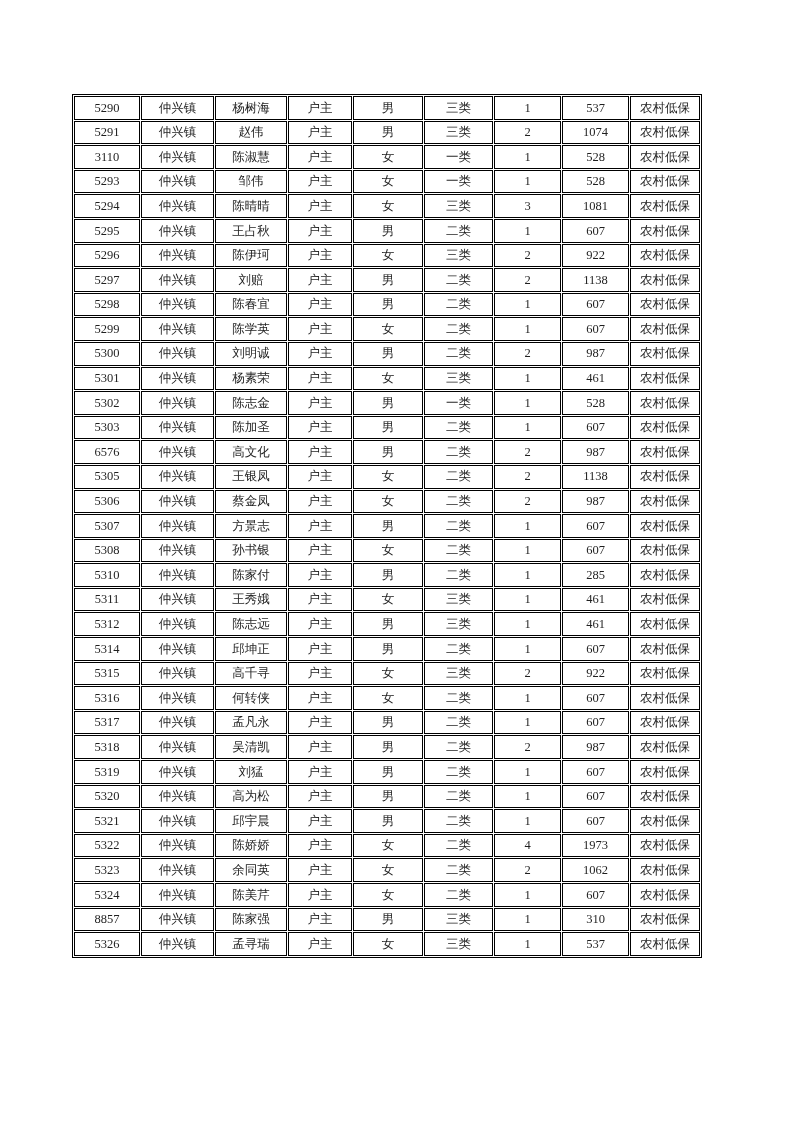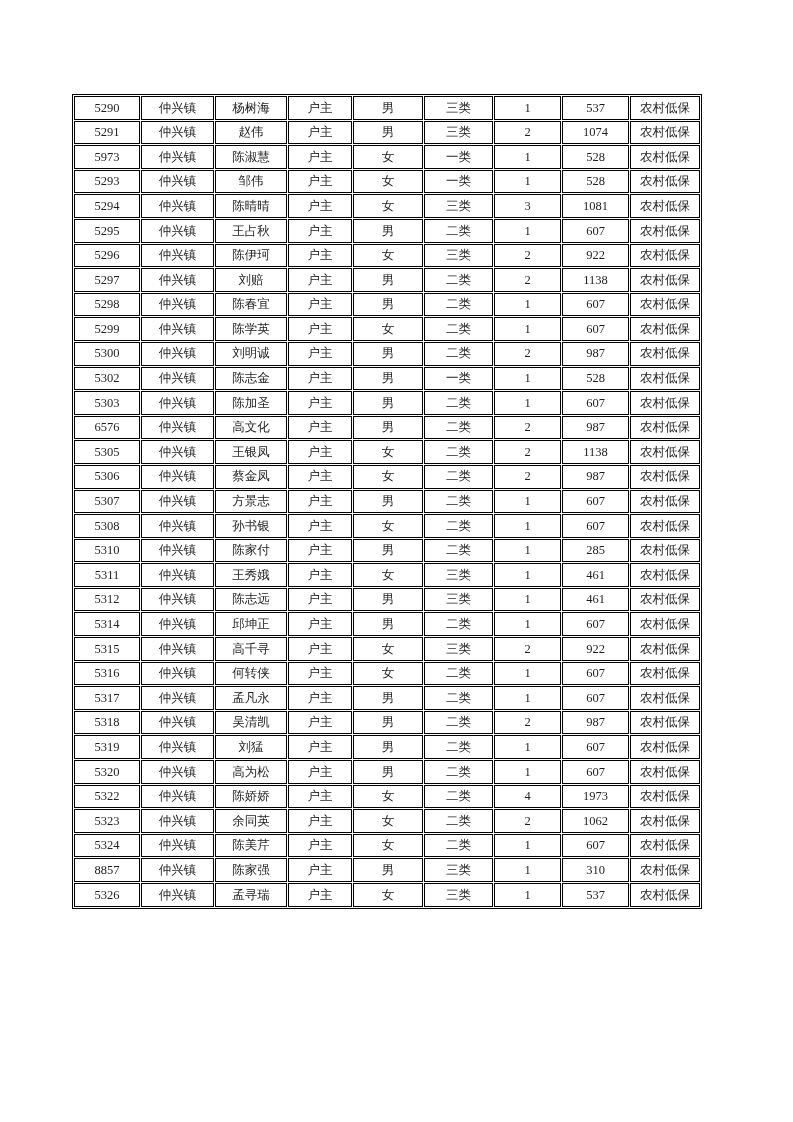--- a/index.html
+++ b/index.html
@@ -70,21 +70,21 @@
           <td>仲兴镇</td>
           <td>赵伟</td>
           <td>户主</td>
           <td>男</td>
           <td>三类</td>
           <td>2</td>
           <td>1074</td>
           <td>农村低保</td>
         </tr>
         <tr>
-          <td>5973</td>
+          <td>3110</td>
           <td>仲兴镇</td>
           <td>陈淑慧</td>
           <td>户主</td>
           <td>女</td>
           <td>一类</td>
           <td>1</td>
           <td>528</td>
           <td>农村低保</td>
         </tr>
         <tr>
@@ -169,20 +169,31 @@
           <td>仲兴镇</td>
           <td>刘明诚</td>
           <td>户主</td>
           <td>男</td>
           <td>二类</td>
           <td>2</td>
           <td>987</td>
           <td>农村低保</td>
         </tr>
         <tr>
+          <td>5301</td>
+          <td>仲兴镇</td>
+          <td>杨素荣</td>
+          <td>户主</td>
+          <td>女</td>
+          <td>三类</td>
+          <td>1</td>
+          <td>461</td>
+          <td>农村低保</td>
+        </tr>
+        <tr>
           <td>5302</td>
           <td>仲兴镇</td>
           <td>陈志金</td>
           <td>户主</td>
           <td>男</td>
           <td>一类</td>
           <td>1</td>
           <td>528</td>
           <td>农村低保</td>
         </tr>
@@ -348,20 +359,31 @@
           <td>男</td>
           <td>二类</td>
           <td>1</td>
           <td>607</td>
           <td>农村低保</td>
         </tr>
         <tr>
           <td>5320</td>
           <td>仲兴镇</td>
           <td>高为松</td>
+          <td>户主</td>
+          <td>男</td>
+          <td>二类</td>
+          <td>1</td>
+          <td>607</td>
+          <td>农村低保</td>
+        </tr>
+        <tr>
+          <td>5321</td>
+          <td>仲兴镇</td>
+          <td>邱宇晨</td>
           <td>户主</td>
           <td>男</td>
           <td>二类</td>
           <td>1</td>
           <td>607</td>
           <td>农村低保</td>
         </tr>
         <tr>
           <td>5322</td>
           <td>仲兴镇</td>

